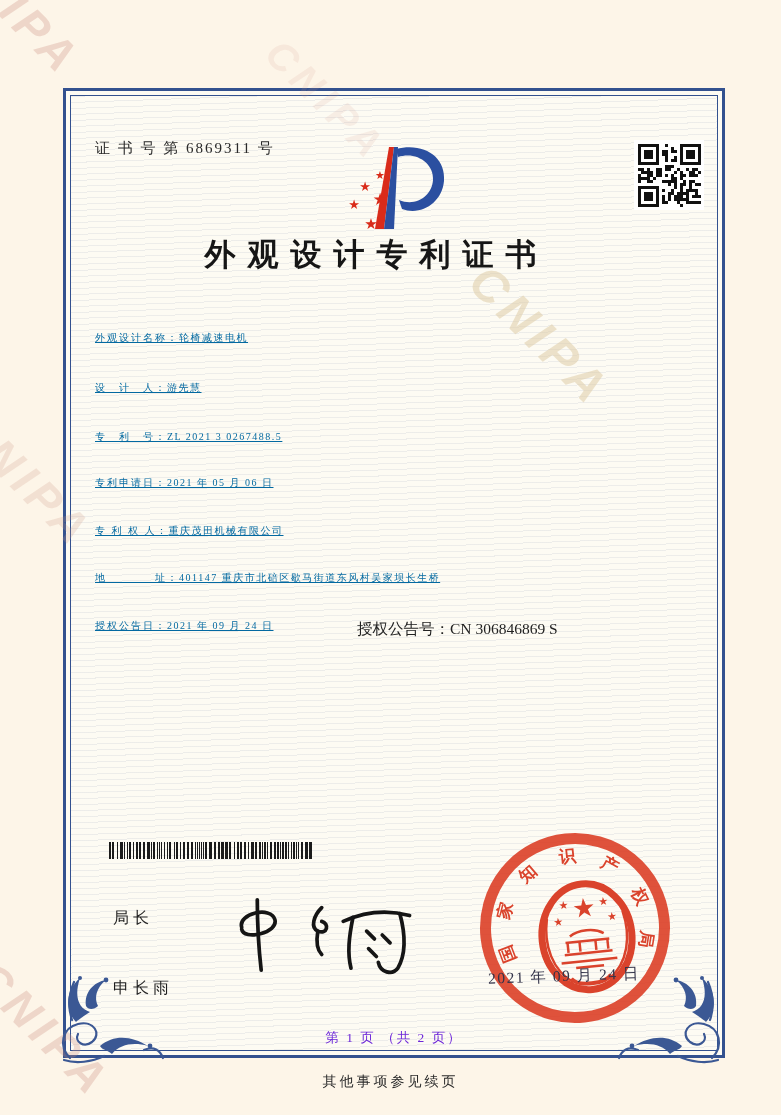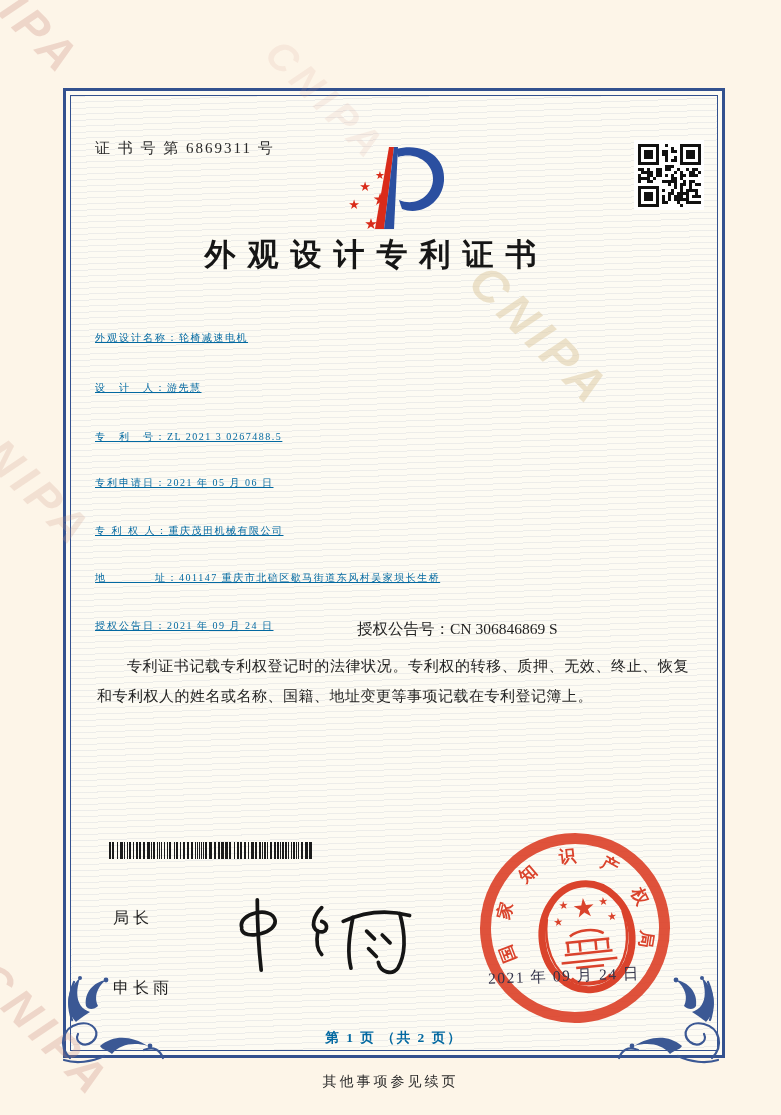--- a/index.html
+++ b/index.html
@@ -71,21 +71,21 @@
   }
   .seal-char{position:absolute;left:50%;top:50%;font-size:17px;font-weight:700;color:#d93a22;
     font-family:"Liberation Serif","DejaVu Serif",serif;}
   .seal-emblem{position:absolute;left:45px;top:36px;}
   .seal-date{
     position:absolute;z-index:4;left:488px;top:966px;font-size:15.5px;letter-spacing:1.5px;
     color:#34344a;transform:rotate(-2deg);white-space:nowrap;
   }
   
   .page-info{position:absolute;z-index:2;left:63px;top:1029px;width:662px;text-align:center;
-    font-size:13.5px;letter-spacing:2px;color:#0369a1;font-weight:bold;}
+    font-size:13.5px;letter-spacing:2px;color:#6d28d9;}
   .cont-note{position:absolute;z-index:2;left:0;top:1073px;width:781px;text-align:center;
     font-size:14px;letter-spacing:3px;color:#2b2b2b;}
 </style>
 </head>
 <body>
 
 <div class="wm wm1">CNIPA</div>
 <div class="wm wm2">CNIPA</div>
 <div class="wm wm3">CNIPA</div>
 <div class="wm wm4">CNIPA</div>
@@ -283,21 +283,20 @@
 <div class="row r0"><span class="lbl">外观设计名称：</span><span class="val">轮椅减速电机</span></div>
 <div class="row r1"><span class="lbl">设　计　人：</span><span class="val">游先慧</span></div>
 <div class="row r2"><span class="lbl">专　利　号：</span><span class="val">ZL 2021 3 0267488.5</span></div>
 <div class="row r3"><span class="lbl">专利申请日：</span><span class="val">2021 年 05 月 06 日</span></div>
 <div class="row r4"><span class="lbl">专 利 权 人：</span><span class="val">重庆茂田机械有限公司</span></div>
 <div class="row r5"><span class="lbl">地　　　　址：</span><span class="val">401147 重庆市北碚区歇马街道东风村吴家坝长生桥</span></div>
 <div class="row r6"><span class="lbl">授权公告日：</span><span class="val">2021 年 09 月 24 日</span></div>
 <div class="grant-no"><span class="lbl">授权公告号：</span><span class="val">CN 306846869 S</span></div>
 
 <div class="paras">
-  <p>专利证书记载专利权登记时的法律状况。专利权的转移、质押、无效、终止、恢复和专利权人的姓名或名称、国籍、地址变更等事项记载在专利登记簿上。</p>
 </div>
 
 <svg class="barcode" id="barcode" width="206" height="17" viewBox="0 0 206 17">
     <g fill="#1b1b1b">
       <rect x="2" y="0" width="2" height="17"></rect>
       <rect x="5" y="0" width="2" height="17"></rect>
       <rect x="10" y="0" width="1" height="17"></rect>
       <rect x="13" y="0" width="3" height="17"></rect>
       <rect x="17" y="0" width="1" height="17"></rect>
       <rect x="20" y="0" width="1" height="17"></rect>

